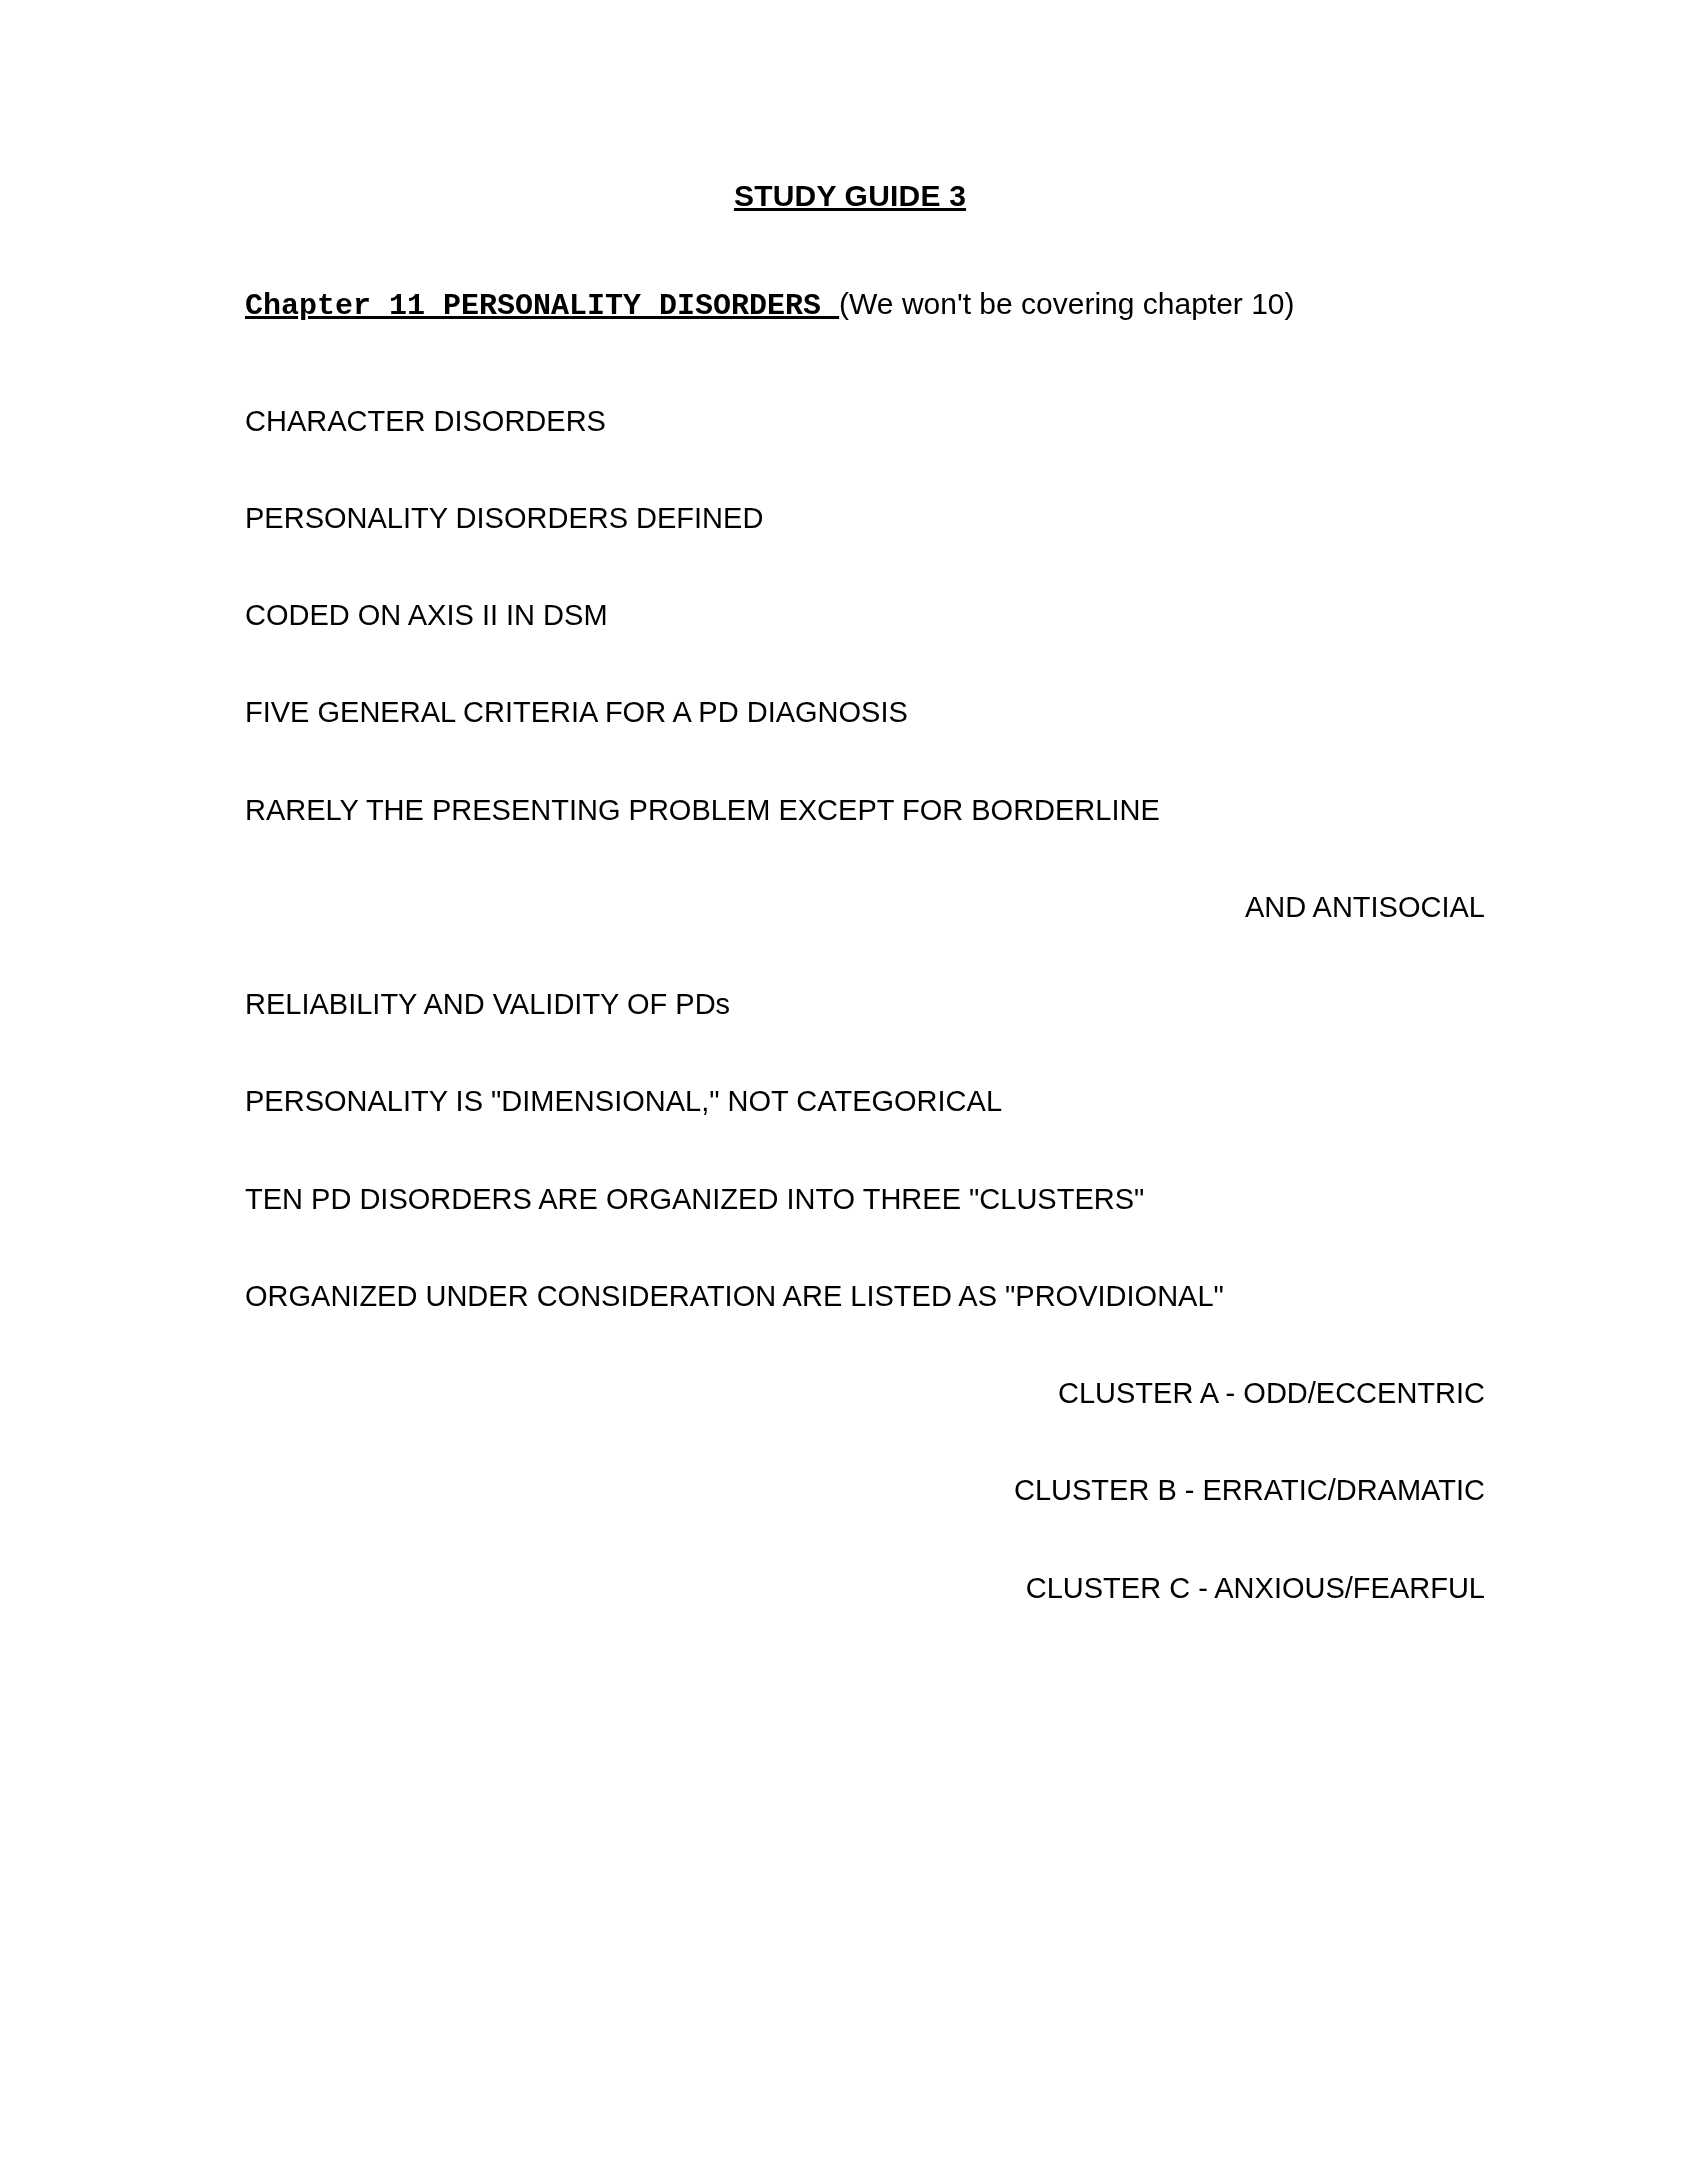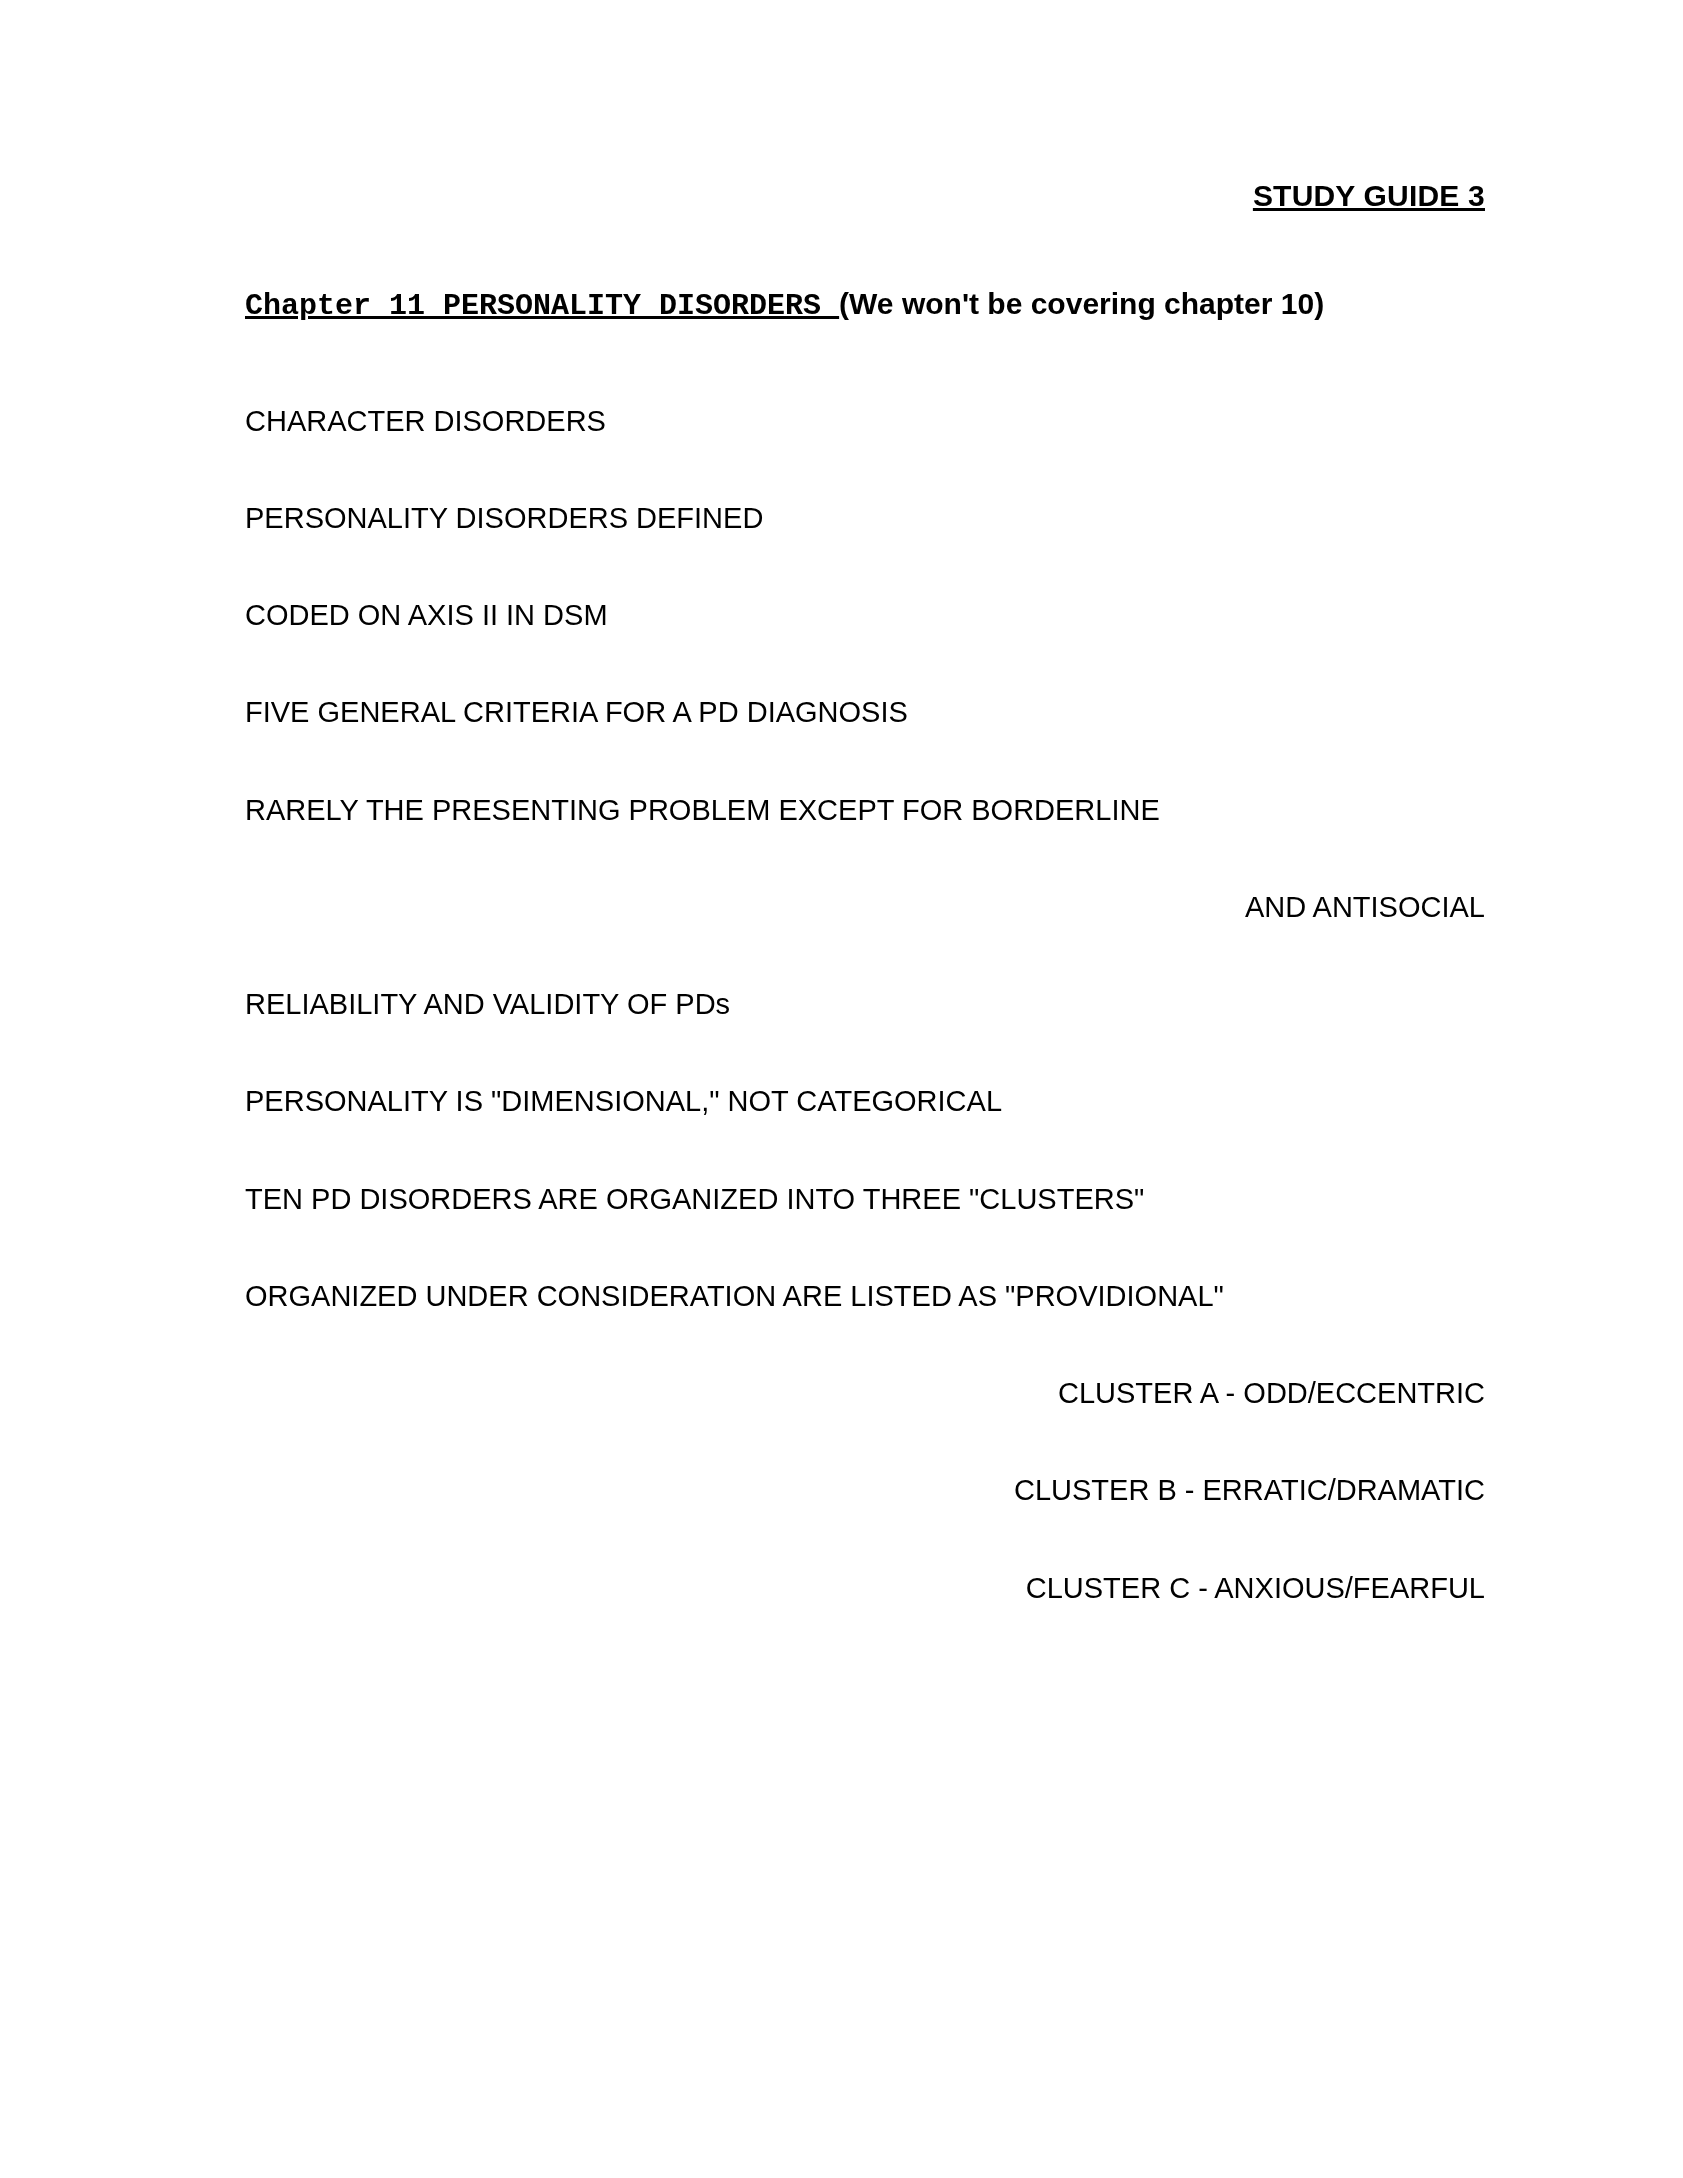--- a/index.html
+++ b/index.html
@@ -16,42 +16,42 @@
   }
   .page {
     position: relative;
     width: 1683px;
     height: 2178px;
     background: #ffffff;
     box-sizing: border-box;
     padding: 178px 198px 0 245px;
   }
   .doc-title {
-    text-align: right;
+    text-align: center;
     font-size: 30px;
     font-weight: bold;
     text-decoration: underline;
     letter-spacing: 0.2px;
     margin: 0 0 0 -30px;
     padding: 0;
     line-height: 1.2;
   }
   .chapter-line {
     margin-top: 71px;
     font-size: 30px;
     line-height: 1.25;
     white-space: nowrap;
   }
   .chapter-line .bold-underline {
     font-weight: bold;
     text-decoration: underline;
     font-family: Liberation Mono, monospace;
   }
   .chapter-line .normal {
-    font-weight: bold;
+    font-weight: normal;
     text-decoration: none;
   }
   .line {
     font-size: 29px;
     line-height: 1.25;
     margin-top: 61px;
     white-space: nowrap;
   }
   .line.indent1 {
     padding-left: 100px;

